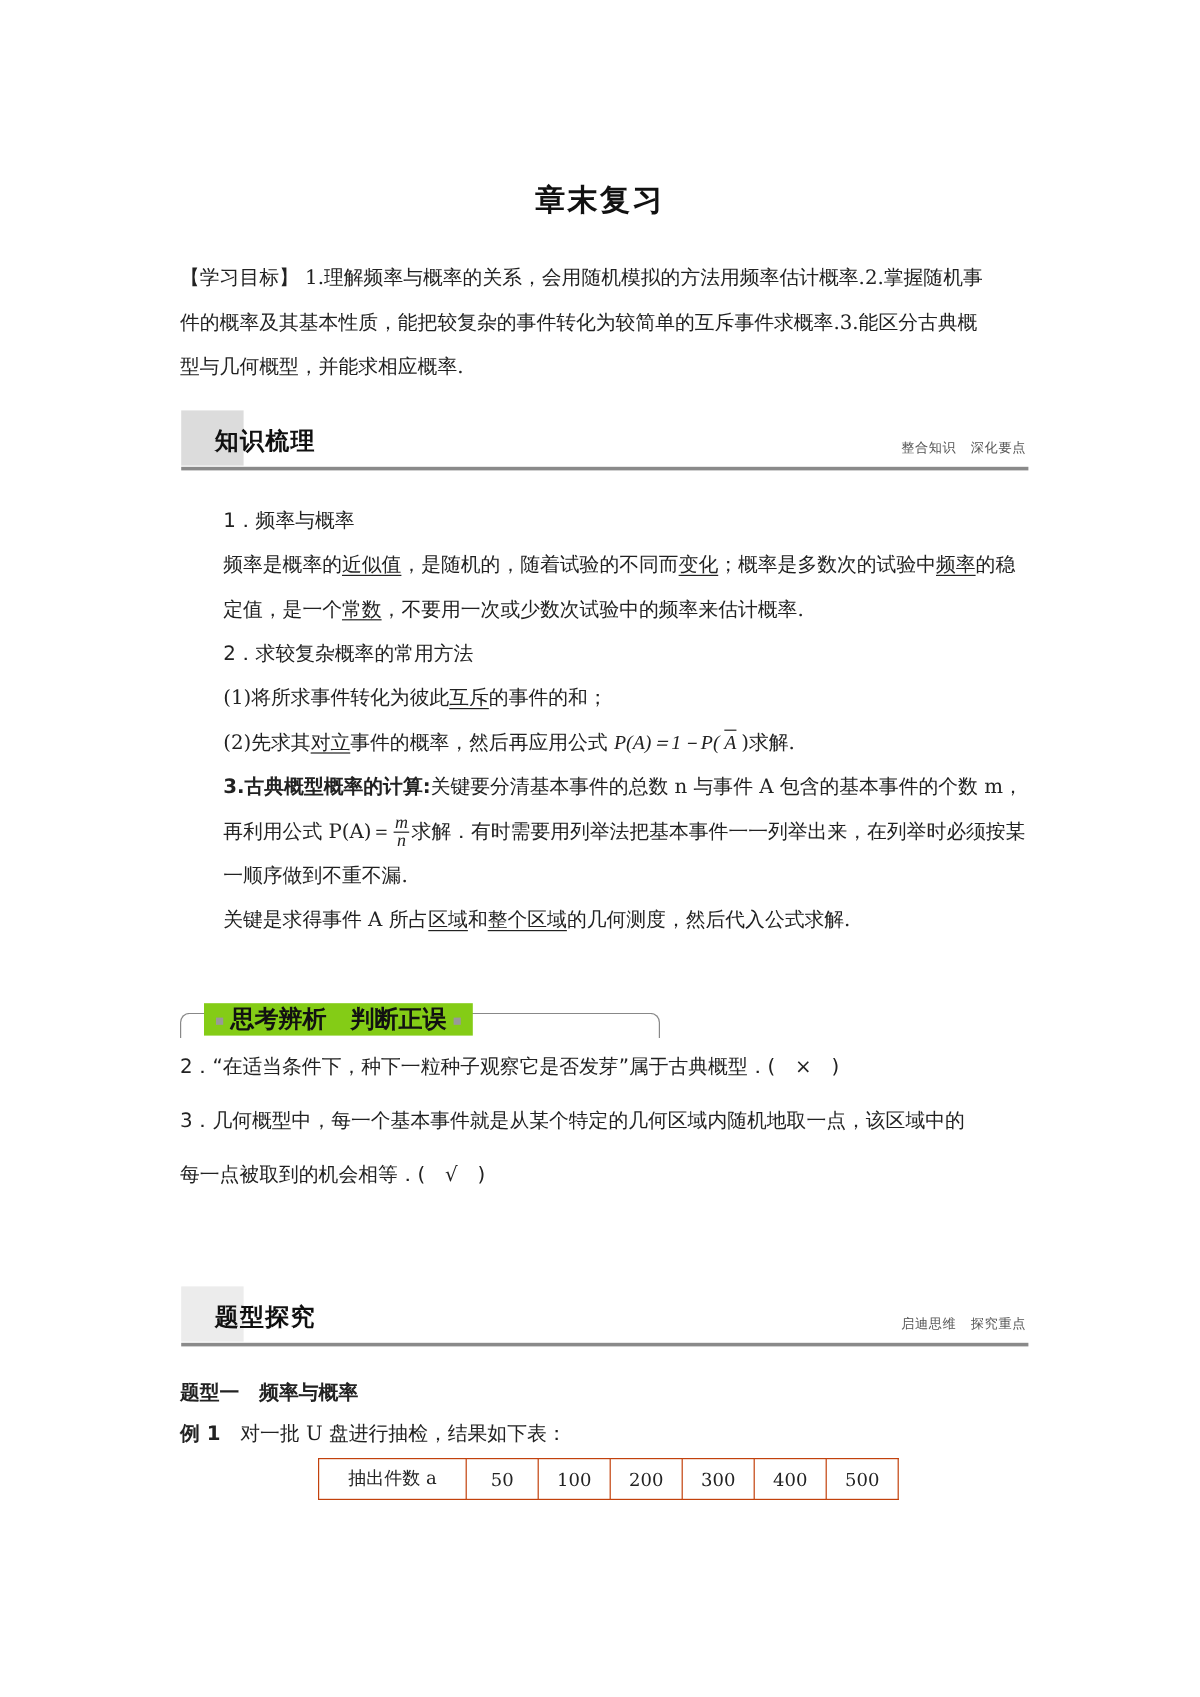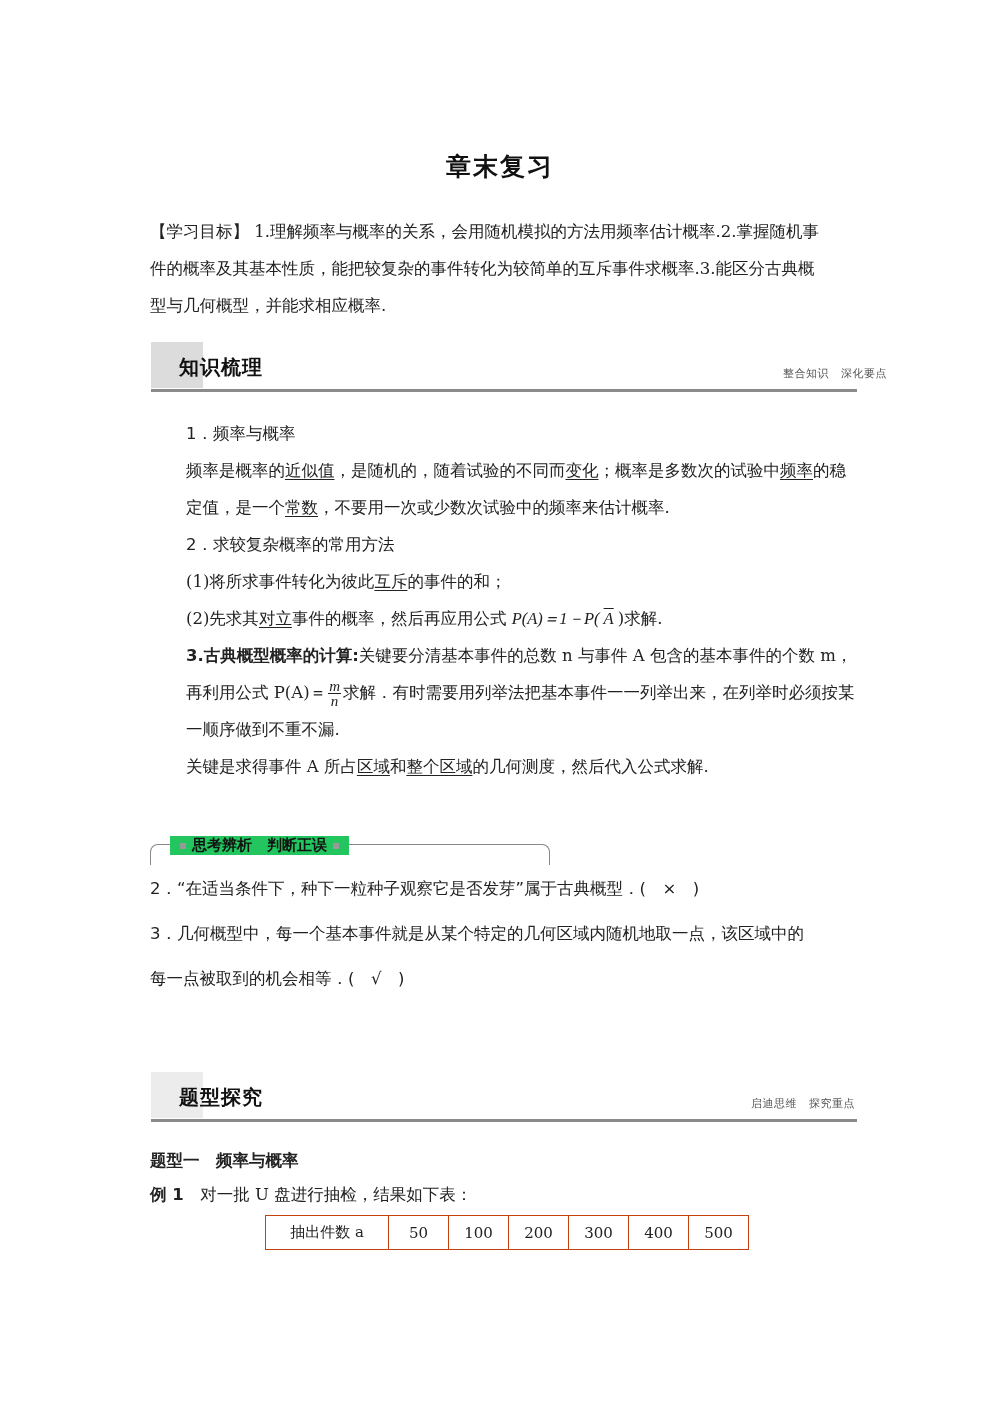--- a/index.html
+++ b/index.html
@@ -17,22 +17,22 @@
   .sec { left:151px; width:706px; height:50px; }
   .sec .bg { position:absolute; left:0; top:0; width:52px; height:46px; background:#dcdcdc; }
   .sec .bar { position:absolute; left:0; bottom:0; width:706px; height:3px; background:#8a8a8a; }
   .sec .label { position:absolute; left:28px; top:12px; font-family:"DejaVu Sans","Liberation Sans",sans-serif;
                 font-weight:bold; font-size:20px; color:#111; letter-spacing:1px; }
   .sec .sub { position:absolute; right:2px; top:24px; font-family:"DejaVu Sans","Liberation Sans",sans-serif;
               font-size:11px; color:#555; letter-spacing:0.5px; word-spacing:8px; }
   .think { left:150px; top:838px; width:400px; height:22px; }
   .think .frame { position:absolute; left:0; top:6px; width:398px; height:20px; border:1px solid #888;
                   border-bottom:none; border-radius:8px 8px 0 0; }
-  .think .lbl { position:absolute; left:20px; top:-2px; background:#22c55e; padding:0 4px;
-                font-family:Liberation Sans, sans-serif; font-weight:bold; font-size:15px; color:#111; }
+  .think .lbl { position:absolute; left:20px; top:-2px; background:#84cc16; padding:0 4px;
+                font-family:Liberation Sans, sans-serif; font-weight:bold; font-size:20px; color:#111; }
   .think .lbl .sq { display:inline-block; width:6px; height:6px; background:#999; vertical-align:middle; margin:0 6px; }
   table.data { position:absolute; left:265px; top:1215px; border-collapse:collapse; font-size:15px; }
   table.data td { border:1px solid #c2410c; height:33px; text-align:center; padding:0 8px; color:#222; }
   table.data td.head { width:106px; text-align:center; }
   table.data td.num { width:43px; }
   .frac { display:inline-block; vertical-align:middle; text-align:center; line-height:14px; margin:0 2px; }
   .frac span { display:block; font-style:italic; font-family:"Liberation Serif","DejaVu Serif",serif; font-size:15px; }
   .frac .n { border-bottom:1px solid #222; padding:0 1px; }
   .over { text-decoration:overline; font-style:italic; font-family:"Liberation Serif",serif; padding:0 4px; }
 </style>
@@ -40,21 +40,21 @@
 <body>
 
 <div class="abs title">章末复习</div>
 
 <div class="abs para" style="top:213px;">
   <div class="line"><span>【学习目标】</span><span> 1.理解频率与概率的关系，会用随机模拟的方法用频率估计概率.2.掌握随机事</span></div>
   <div class="line">件的概率及其基本性质，能把较复杂的事件转化为较简单的互斥事件求概率.3.能区分古典概</div>
   <div class="line">型与几何概型，并能求相应概率.</div>
 </div>
 
-<div class="abs sec" style="top:342px;padding-left:32px;">
+<div class="abs sec" style="top:342px;">
   <div class="bg"></div>
   <div class="label">知识梳理</div>
   <div class="sub">整合知识 深化要点</div>
   <div class="bar"></div>
 </div>
 
 <div class="abs para" style="top:415px;margin-left:36px;">
   <div class="line sans">1．频率与概率</div>
   <div class="line"><span>频率是概率的</span><span class="u">近似值</span><span>，是随机的，随着试验的不同而</span><span class="u">变化</span><span>；概率是多数次的试验中</span><span class="u">频率</span><span>的稳</span></div>
   <div class="line"><span>定值，是一个</span><span class="u">常数</span><span>，不要用一次或少数次试验中的频率来估计概率.</span></div>

